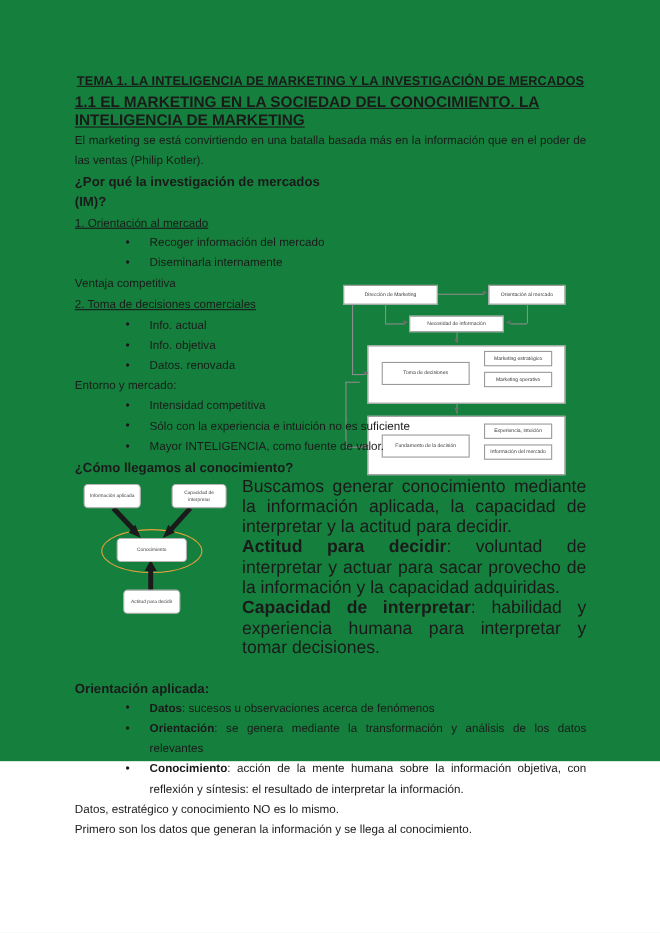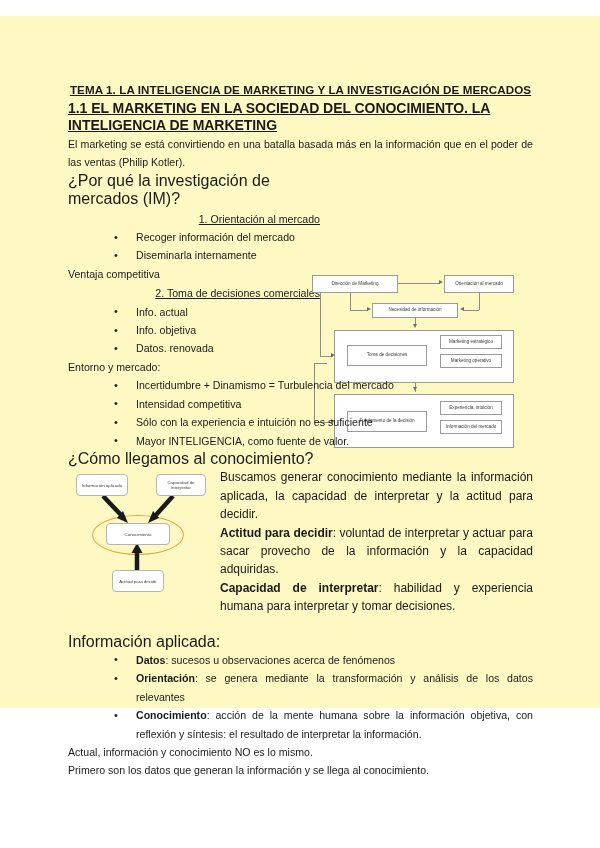--- a/index.html
+++ b/index.html
@@ -10,24 +10,24 @@
   body {
     width: 600px;
     height: 848px;
     position: relative;
     font-family: "Liberation Sans", sans-serif;
     color: #1a1a1a;
     overflow: hidden;
   }
   .page {
     position: absolute;
-    left: 0; top: 16px;
+    left: 0; top: 0;
     width: 600px;
     height: 692px;
-    background: #fef9c3;
+    background: #15803d;
   }
   .content {
     position: absolute;
     left: 68px;
     top: 64px;
     width: 465px;
   }
 
   
   .title {
@@ -48,33 +48,33 @@
     letter-spacing: -0.05px;
   }
   .para {
     font-size: 10.6px;
     line-height: 18.4px;
     margin: 0;
     text-align: justify;
   }
   .para.nojust { text-align: left; }
   .qhead {
-    font-size: 16px;
-    font-weight: normal;
+    font-size: 12px;
+    font-weight: bold;
     line-height: 18.4px;
     margin: 0;
   }
   .numhead {
     font-size: 10.6px;
     line-height: 18.4px;
     margin: 0;
     text-decoration: underline;
     display: inline-block;
   }
-  .numhead-wrap { line-height: 18.4px; text-align: right; }
+  .numhead-wrap { line-height: 18.4px; }
 
   ul.bullets {
     margin: 0;
     padding: 0 0 0 46px;
     list-style: none;
   }
   ul.bullets li {
     font-size: 10.6px;
     line-height: 18.4px;
     position: relative;
@@ -178,21 +178,21 @@
     border-radius: 50%;
     box-sizing: border-box;
     z-index: 1;
   }
   .thickarrow {
     position: absolute;
     z-index: 2;
   }
   .know-text {
     margin-left: 152px;
-    font-size: 12px;
+    font-size: 16px;
     line-height: 18.4px;
     text-align: justify;
   }
   .know-text p { margin: 0; }
 </style>
 </head>
 <body>
 
 <div class="page">
   <div class="content">
@@ -295,21 +295,20 @@
 
         <div class="vline" style="left:2px; top:88px; height:59px;"></div>
         <div class="hline" style="left:2px; top:88px; width:13px;"></div>
         <div class="hline" style="left:2px; top:147px; width:19px;"></div>
         <div class="arrowhead ar-right" style="left:19px; top:144.5px;"></div>
       </div>
     </div>
 
     <p class="para nojust">Entorno y mercado:</p>
     <ul class="bullets">
-      <li>Incertidumbre + Dinamismo = Turbulencia del mercado</li>
       <li>Intensidad competitiva</li>
     </ul>
 
     <ul class="bullets">
       <li>Sólo con la experiencia e intuición no es suficiente</li>
       <li>Mayor INTELIGENCIA, como fuente de valor.</li>
     </ul>
 
     <div class="qhead">¿Cómo llegamos al conocimiento?</div>
 
@@ -359,30 +358,30 @@
           <span class="b">Actitud para decidir</span><span>: voluntad de interpretar y actuar para sacar provecho de la información y la capacidad adquiridas.</span>
         </p>
         <p>
           <span class="b">Capacidad de interpretar</span><span>: habilidad y experiencia humana para interpretar y tomar decisiones.</span>
         </p>
       </div>
     </div>
 
     <div style="height:17px;"></div>
 
-    <p class="qhead">Información aplicada:</p>
+    <p class="qhead">Orientación aplicada:</p>
     <ul class="bullets">
       <li>
         <span class="b">Datos</span><span>: sucesos u observaciones acerca de fenómenos</span>
       </li>
       <li>
         <span class="b">Orientación</span><span>: se genera mediante la transformación y análisis de los datos relevantes</span>
       </li>
       <li>
         <span class="b">Conocimiento</span><span>: acción de la mente humana sobre la información objetiva, con reflexión y síntesis: el resultado de interpretar la información.</span>
       </li>
     </ul>
 
-    <p class="para nojust">Actual, información y conocimiento NO es lo mismo.</p>
+    <p class="para nojust">Datos, estratégico y conocimiento NO es lo mismo.</p>
     <p class="para nojust">Primero son los datos que generan la información y se llega al conocimiento.</p>
 
   </div>
 </div>
 
 </body></html>

